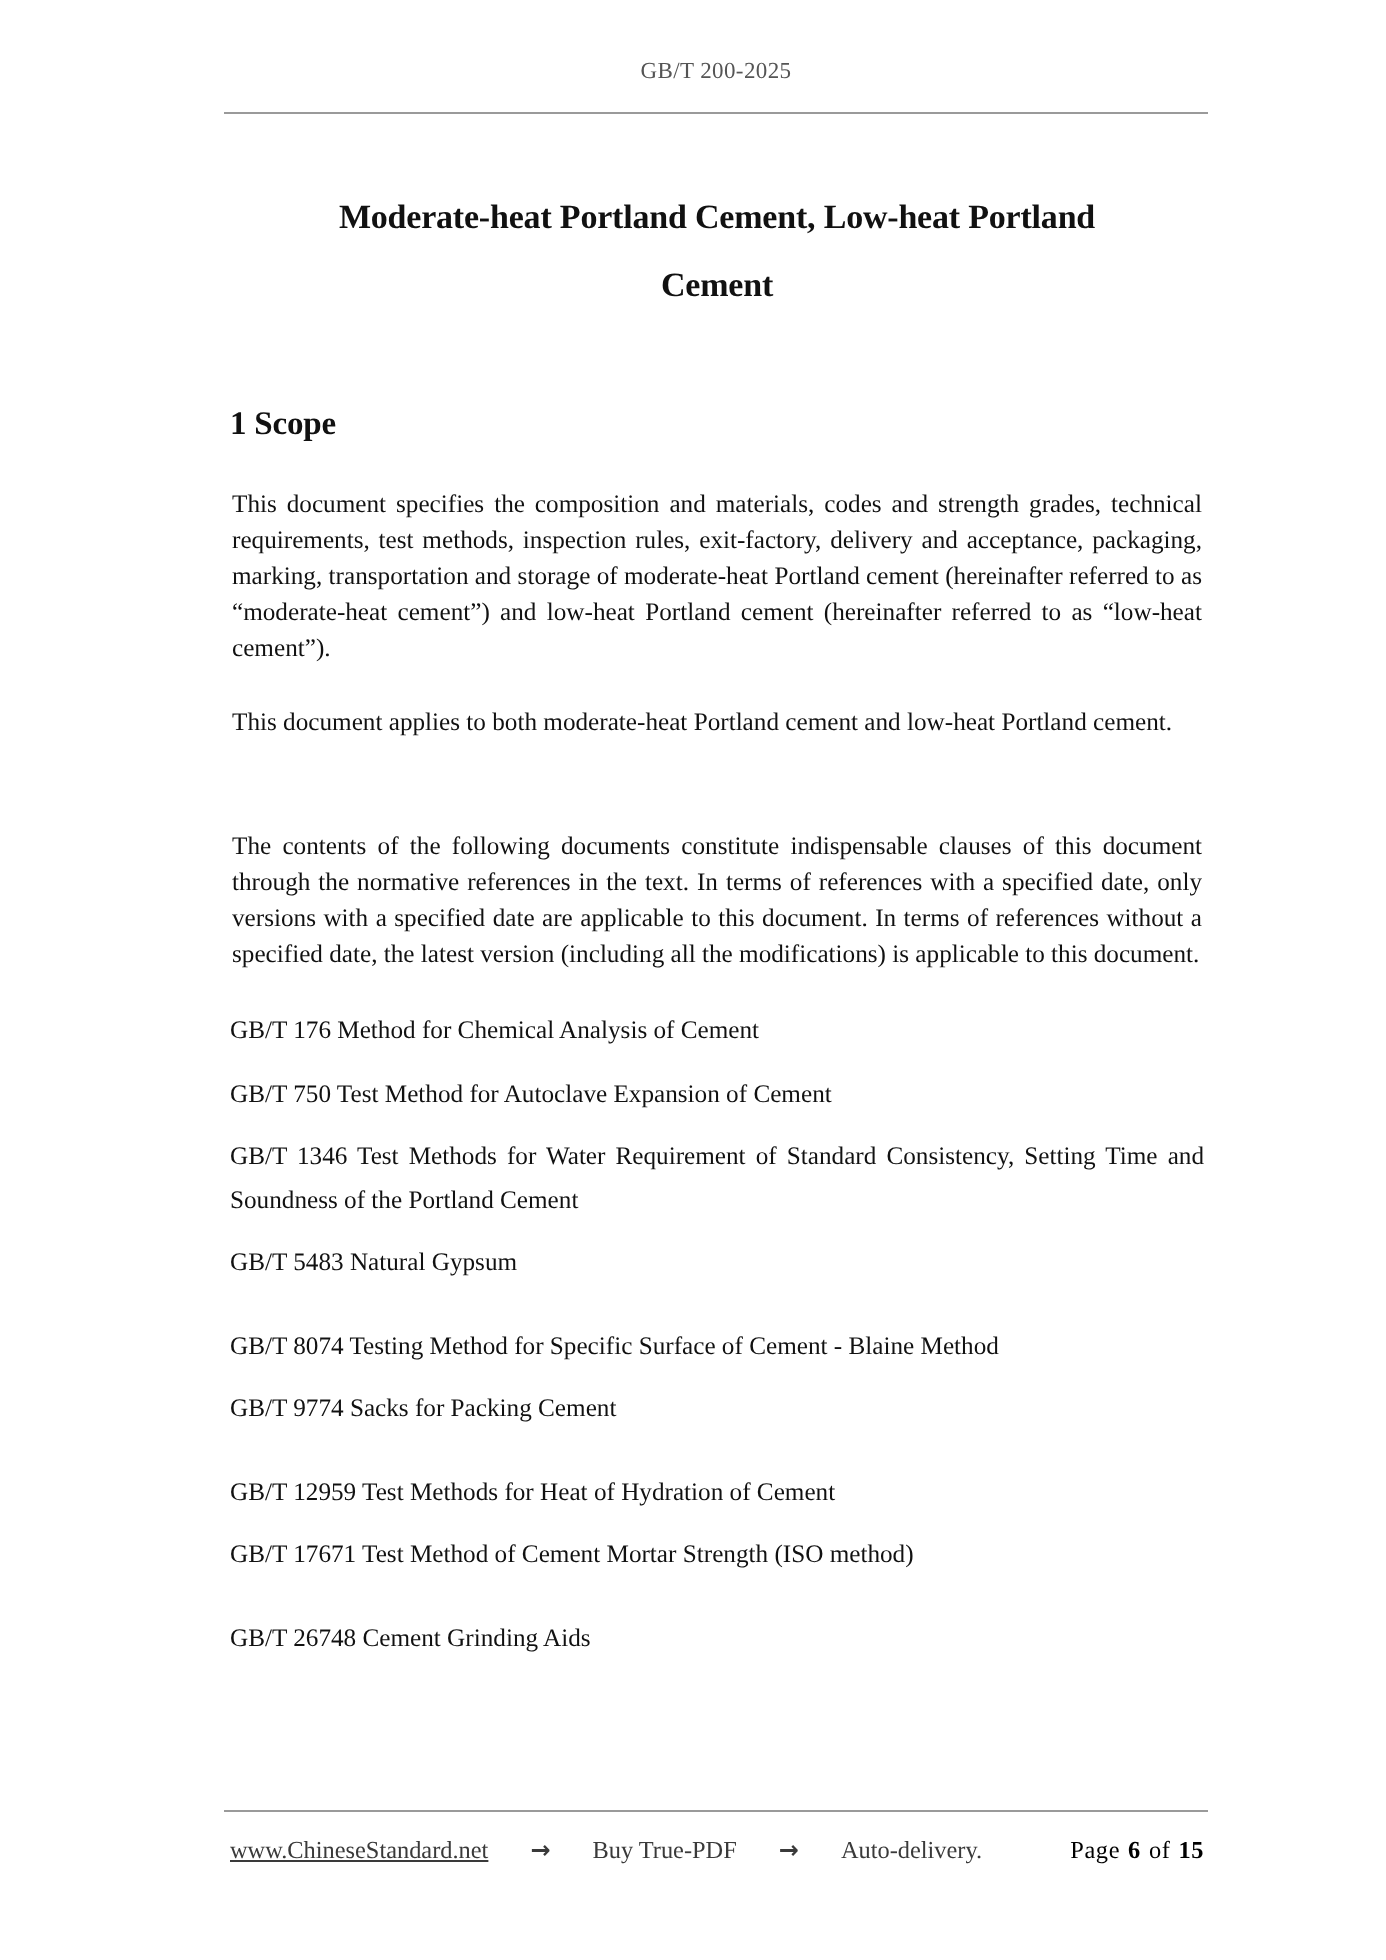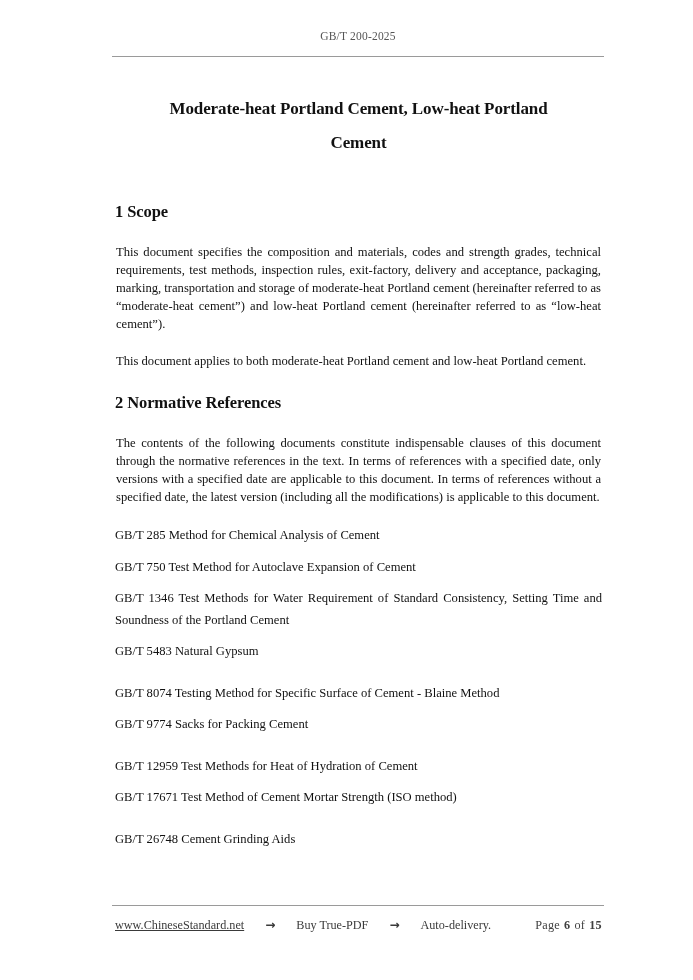--- a/index.html
+++ b/index.html
@@ -130,21 +130,21 @@
     cursor: pointer;
   }
   .arrow {
     display: inline-block;
     padding: 0 5px;
     font-family: "DejaVu Sans", "Liberation Sans", sans-serif;
     font-size: 12px;
     font-weight: bold;
   }
   .footer-right {
-    color: #404040;
+    color: #000000;
     letter-spacing: 0.3px;
   }
   .footer-right b { font-weight: bold; }
   .footer-right .gap { display: inline-block; width: 4px; }
 </style>
 </head>
 <body>
 
 <div class="page">
 
@@ -163,29 +163,28 @@
     <div class="sp-h1-to-para"></div>
 
     <p class="body-text">This document specifies the composition and materials, codes and strength grades, technical requirements, test methods, inspection rules, exit-factory, delivery and acceptance, packaging, marking, transportation and storage of moderate-heat Portland cement (hereinafter referred to as “moderate-heat cement”) and low-heat Portland cement (hereinafter referred to as “low-heat cement”).</p>
 
     <div class="sp-para-gap"></div>
 
     <p class="body-text">This document applies to both moderate-heat Portland cement and low-heat Portland cement.</p>
 
     <div class="sp-para-to-h2"></div>
 
-    <h2 class="section-heading">2 Normative References</h2>
 
     <div class="sp-h2-to-para"></div>
 
     <p class="body-text">The contents of the following documents constitute indispensable clauses of this document through the normative references in the text. In terms of references with a specified date, only versions with a specified date are applicable to this document. In terms of references without a specified date, the latest version (including all the modifications) is applicable to this document.</p>
 
     <div class="sp-para-to-list"></div>
 
-    <p class="ref-item">GB/T 285 Method for Chemical Analysis of Cement</p>
+    <p class="ref-item">GB/T 176 Method for Chemical Analysis of Cement</p>
     <div class="sp-ref-gap"></div>
     <p class="ref-item">GB/T 750 Test Method for Autoclave Expansion of Cement</p>
     <div class="sp-ref-gap"></div>
     <p class="ref-item">GB/T 1346 Test Methods for Water Requirement of Standard Consistency, Setting Time and Soundness of the Portland Cement</p>
     <div class="sp-ref-gap"></div>
     <p class="ref-item">GB/T 5483 Natural Gypsum</p>
     <div class="sp-ref-gap"></div>
     <div class="sp-ref-gap"></div>
     <p class="ref-item">GB/T 8074 Testing Method for Specific Surface of Cement - Blaine Method</p>
     <div class="sp-ref-gap"></div>

